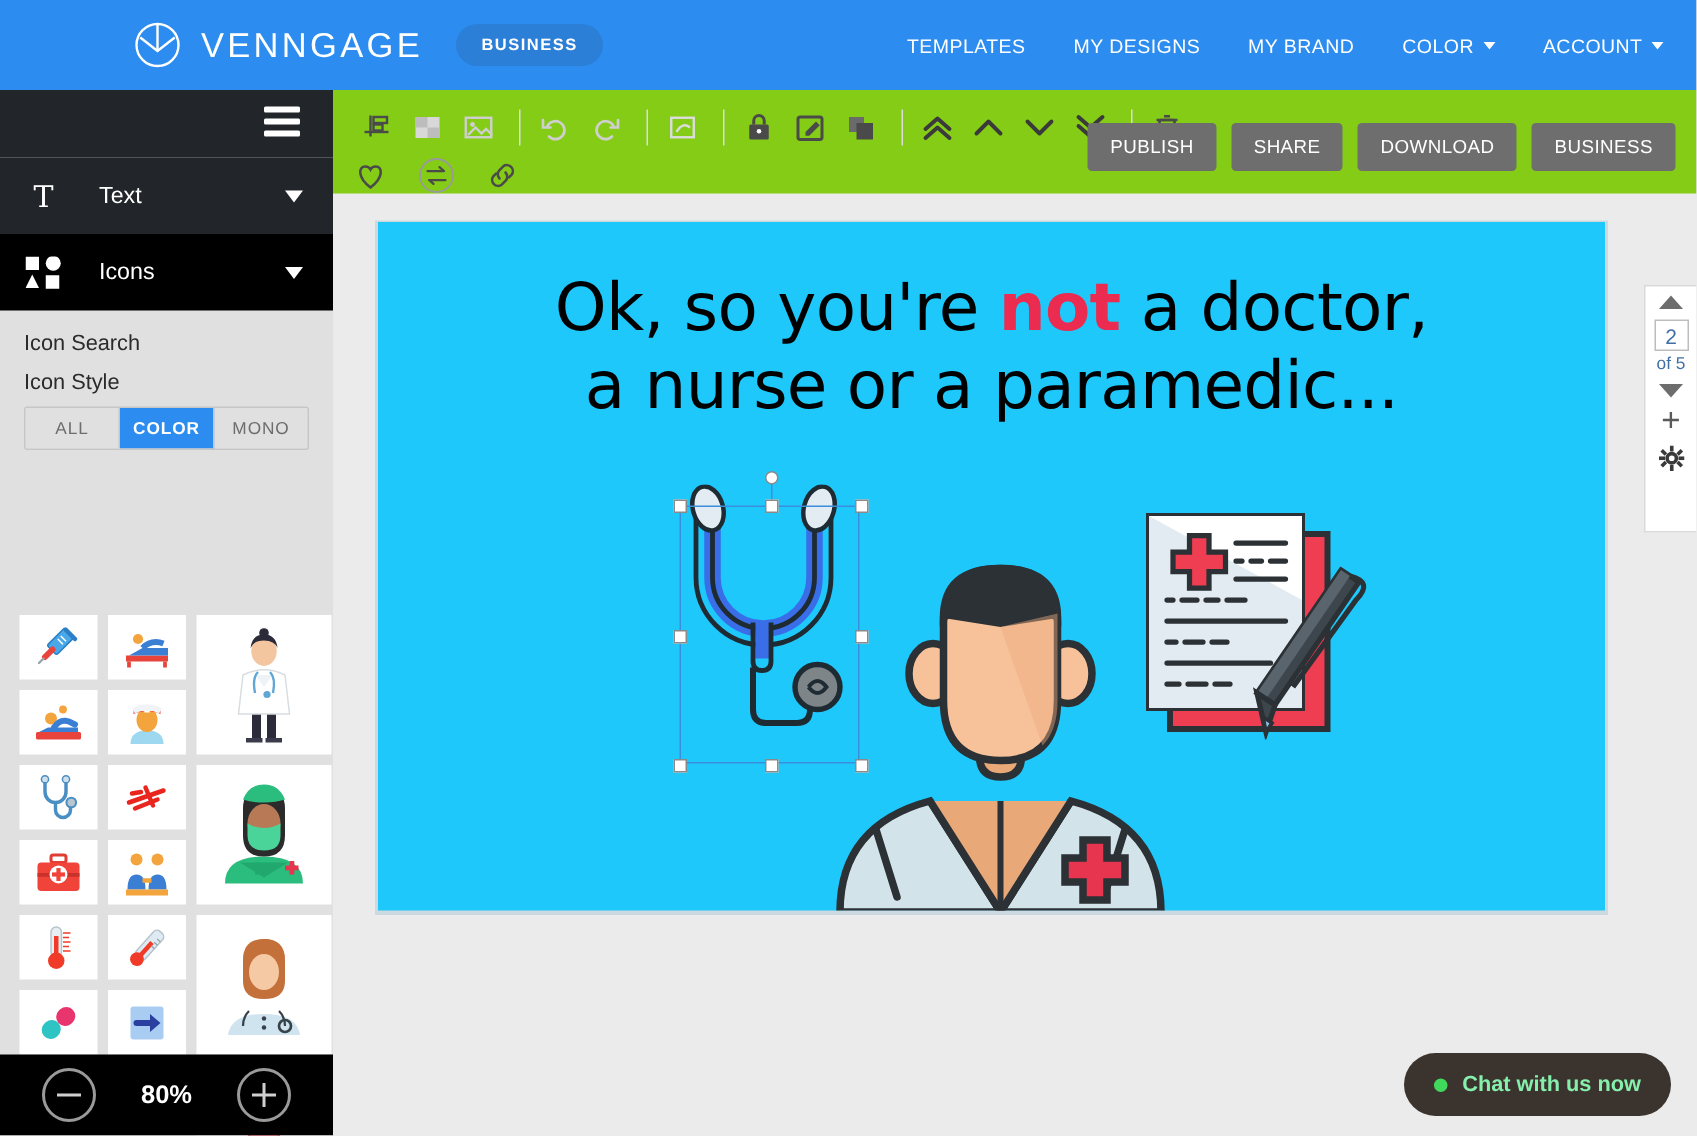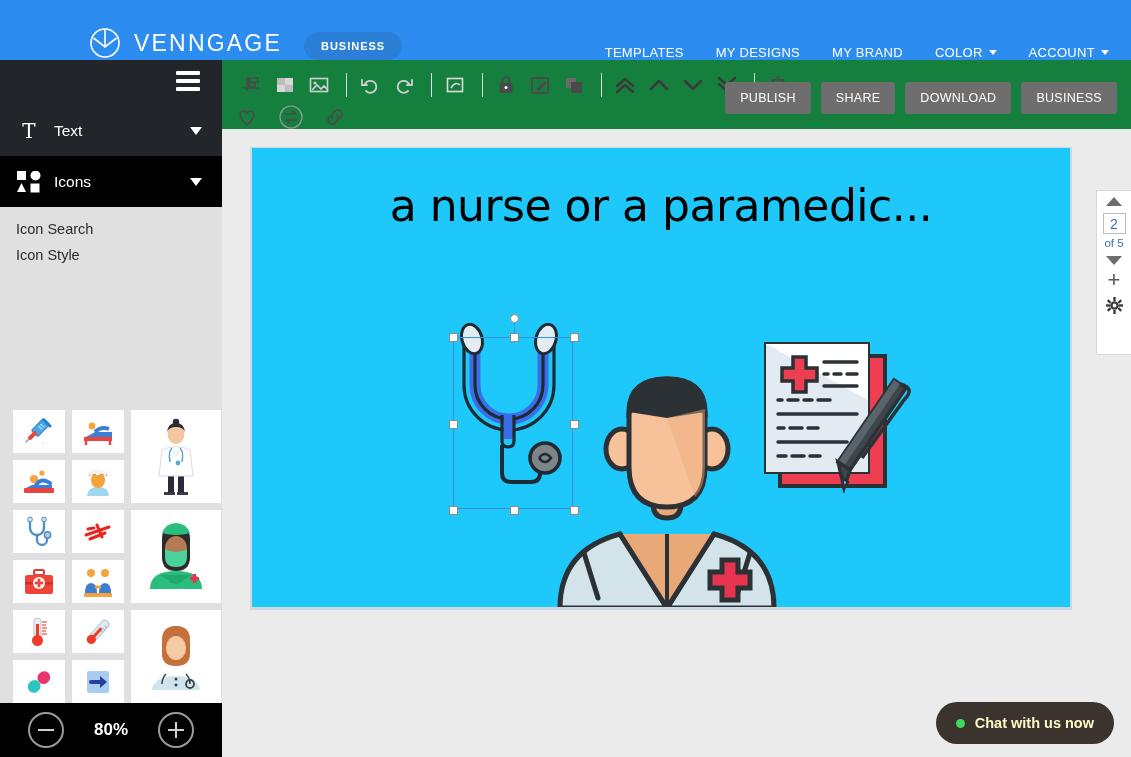--- a/index.html
+++ b/index.html
@@ -8,21 +8,21 @@
     overflow: hidden;
     font-family: "Liberation Sans", sans-serif;
     background: #ebebeb;
   }
   #app { position: relative; width: 1131px; height: 757px; }
 
   
   .topbar {
     position: absolute; top: 0; left: 0; width: 1131px; height: 60px;
     background: #2d8cef;
-    display: flex; align-items: flex-end;
+    display: flex; align-items: center;
   }
   .brand { display: flex; align-items: center; margin-left: 88px; }
   .brand-logo { width: 34px; height: 34px; flex: 0 0 34px; }
   .brand-name {
     color: #ffffff; font-size: 23px; letter-spacing: 2.2px;
     margin-left: 12px; font-weight: 400;
   }
   .badge-business {
     margin-left: 22px;
     background: #2b7fd6; color: #fff;
@@ -53,21 +53,21 @@
     display: flex; flex-direction: column; justify-content: space-between; cursor: pointer;
   }
   .hamburger span { display: block; height: 4px; background: #fff; border-radius: 1px; }
   .sb-section {
     height: 51px; display: flex; align-items: center; padding: 0 16px;
     cursor: pointer; position: relative;
   }
   .sb-section.text-sec { background: #22262b; }
   .sb-section.icons-sec { background: #000000; }
   .sb-sec-icon { width: 26px; color: #fff; display: flex; align-items: center; justify-content: center; }
-  .sb-sec-label { color: #ffffff; font-size: 15.5px; margin-left: 12px; }
+  .sb-sec-label { color: #ffffff; font-size: 15.5px; margin-left: 24px; }
   .sb-sec-caret {
     position: absolute; right: 20px; width: 0; height: 0;
     border-left: 6.5px solid transparent; border-right: 6.5px solid transparent;
     border-top: 8px solid #ffffff;
   }
 
   .panel { padding: 14px 16px 0 16px; }
   .panel-title { font-size: 14.5px; color: #2b2b2b; margin-bottom: 10px; }
   .search-wrap {
     position: relative; height: 30px; background: #ffffff; border-radius: 15px;
@@ -114,21 +114,21 @@
     width: 36px; height: 36px; border-radius: 50%; border: 2px solid #9a9a9a;
     display: flex; align-items: center; justify-content: center; cursor: pointer;
   }
   .zoom-btn .bar-h { position: absolute; width: 16px; height: 2.5px; background: #cfcfcf; }
   .zoom-btn .bar-v { position: absolute; width: 2.5px; height: 16px; background: #cfcfcf; }
   .zoom-label { color: #ffffff; font-size: 17px; font-weight: bold; }
 
   
   .toolbar {
     position: absolute; top: 60px; left: 222px; width: 909px; height: 69px;
-    background: #15803d;
+    background: #84cc16;
   }
   .tb-row1 { position: absolute; top: 10px; left: 14px; display: flex; align-items: center; gap: 0; }
   .tb-row2 { position: absolute; top: 100px; left: 14px; display: flex; align-items: center; gap: 10px; }
   .tb-btn {
     width: 30px; height: 30px; display: flex; align-items: center; justify-content: center;
     cursor: pointer; margin-right: 4px;
   }
   .tb-sep { width: 1px; height: 24px; background: #dcdcdc; margin: 0 8px; }
   .tb-actions { position: absolute; top: 22px; right: 14px; display: flex; gap: 10px; }
   .tb-action-btn {
@@ -198,21 +198,21 @@
   .pn-plus { font-size: 22px; color: #5a5a5a; line-height: 1; cursor: pointer; margin-top: 4px; }
   .pn-gear { margin-top: 6px; cursor: pointer; }
 
   
   .chat-widget {
     position: absolute; right: 17px; bottom: 13px;
     background: #3a332e; border-radius: 22px; height: 42px;
     display: flex; align-items: center; padding: 0 20px; cursor: pointer;
   }
   .chat-dot { width: 9px; height: 9px; border-radius: 50%; background: #41d95c; margin-right: 10px; }
-  .chat-text { color: #fef9c3; font-size: 14.5px; font-weight: bold; }
+  .chat-text { color: #86efac; font-size: 14.5px; font-weight: bold; }
 </style>
 </head>
 <body>
 
 <div id="app">
 
   <div class="topbar">
     <div class="brand">
       <span class="brand-logo">
         <svg width="34" height="34" viewBox="0 0 34 34">
@@ -263,20 +263,25 @@
         </svg>
       </span>
       <span class="sb-sec-label">Icons</span>
       <i class="sb-sec-caret"></i>
     </div>
 
     <div class="panel">
       <div class="panel-title">Icon Search</div>
 
       <div class="panel-title2">Icon Style</div>
+      <div class="style-toggle">
+        <div class="style-btn">ALL</div>
+        <div class="style-btn active">COLOR</div>
+        <div class="style-btn">MONO</div>
+      </div>
     </div>
 
     <div class="icon-grid">
 
       <div class="grid-row">
         <div class="grid-col-small">
           <div class="cell-sm">
             <svg width="34" height="34" viewBox="0 0 34 34">
               <rect x="14" y="4" width="9" height="17" rx="1.5" transform="rotate(45 18.5 12.5)" fill="#4aa8e8" stroke="#2b7fc4" stroke-width="1"></rect>
               <line x1="22" y1="5" x2="28" y2="11" stroke="#2b7fc4" stroke-width="3" stroke-linecap="round"></line>
@@ -610,20 +615,23 @@
       <button class="tb-action-btn">DOWNLOAD</button>
       <button class="tb-action-btn">BUSINESS</button>
     </div>
   </div>
 
   <div class="workspace">
     <div class="canvas-shadow"></div>
     <div class="canvas">
 
       <div class="headline">
+        <div>
+          <span>Ok, so you're </span><span class="hl-not">not</span><span> a doctor,</span>
+        </div>
         <div>a nurse or a paramedic...</div>
       </div>
 
       <div class="stetho-art">
         <svg width="125" height="180" viewBox="0 0 125 180">
           <path d="M25 22 V62 a34 34 0 0 0 68 0 V22" fill="none" stroke="#3a6ee8" stroke-width="11"></path>
           <path d="M25 22 V62 a34 34 0 0 0 68 0 V22" fill="none" stroke="#1e2b33" stroke-width="3.2"></path>
           <path d="M14 22 V62 a45 45 0 0 0 90 0 V22" fill="none" stroke="#1e2b33" stroke-width="3.2"></path>
           <ellipse cx="22" cy="16" rx="10" ry="15" transform="rotate(-16 22 16)" fill="#e3ecf2" stroke="#1e2b33" stroke-width="3"></ellipse>
           <ellipse cx="96" cy="16" rx="10" ry="15" transform="rotate(16 96 16)" fill="#e3ecf2" stroke="#1e2b33" stroke-width="3"></ellipse>

